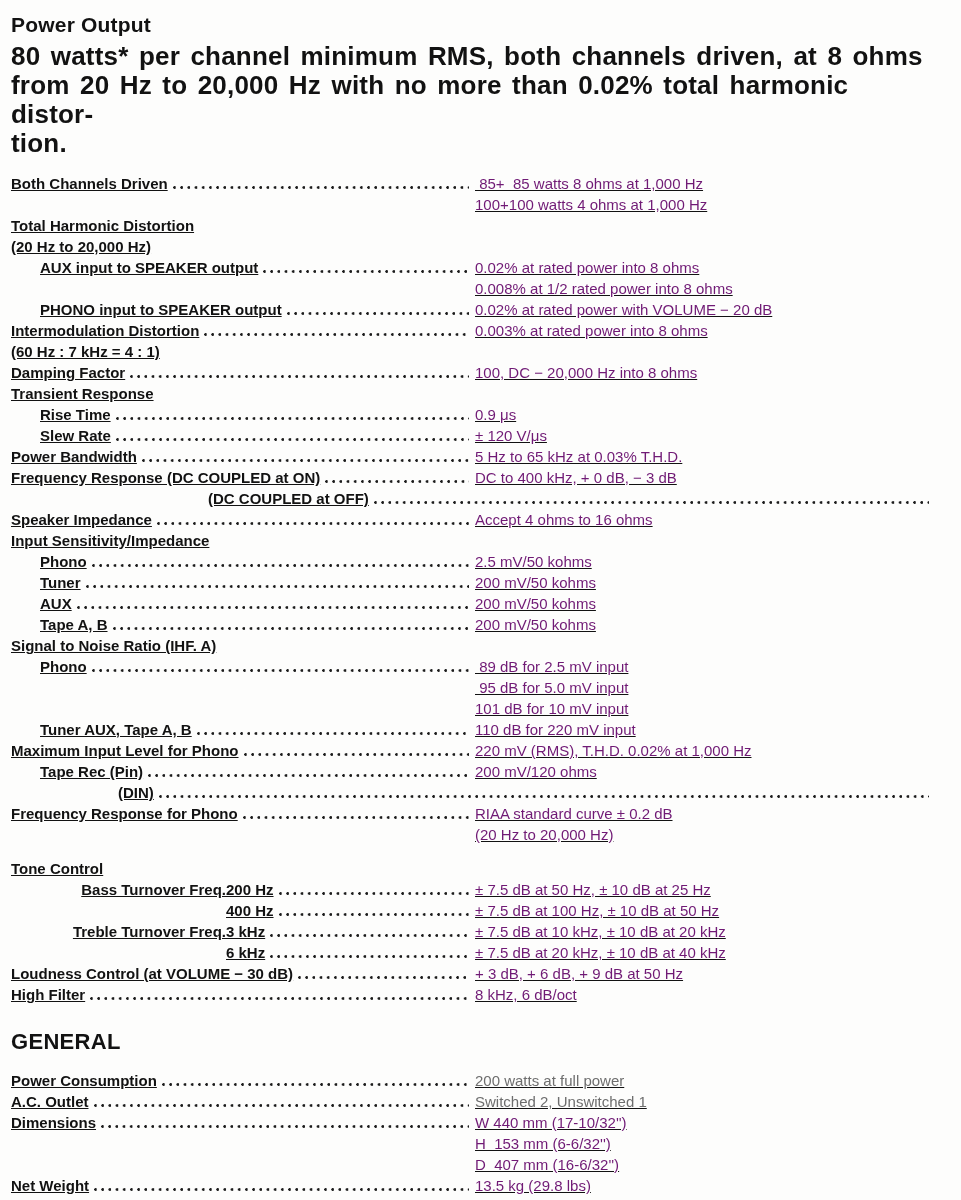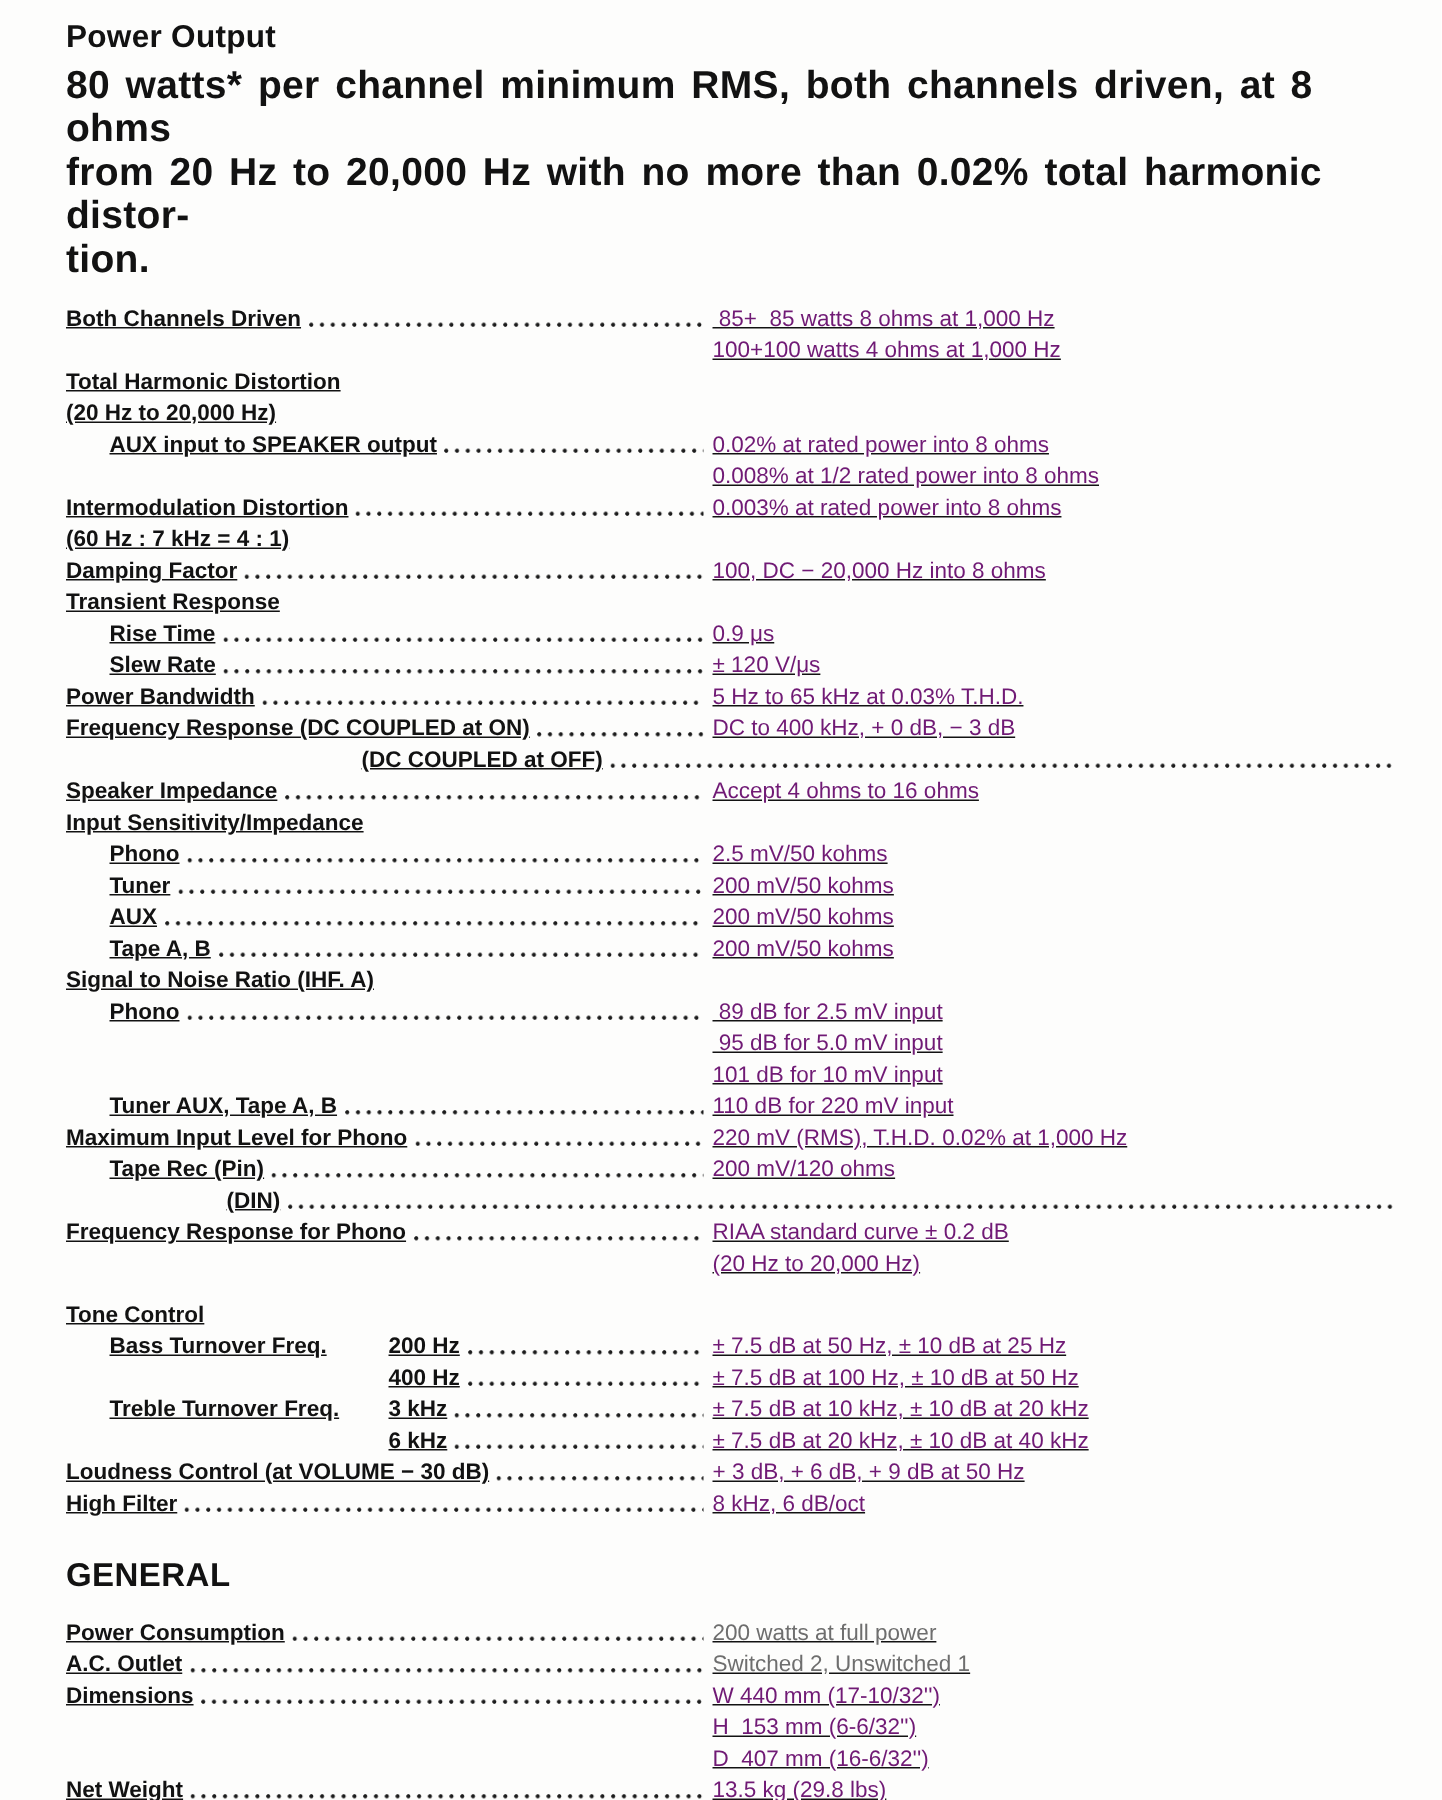--- a/index.html
+++ b/index.html
@@ -1,31 +1,31 @@
 <!DOCTYPE html>
 <html><head>
 <meta charset="utf-8">
 <style>
   html,body{margin:0;padding:0;background:#ffffff;}
   .page{
     width:961px;height:1200px;box-sizing:border-box;
-    padding:10px 26px 0 44px;background:#fdfdfc;color:#121212;
+    padding:10px 26px 0 11px;background:#fdfdfc;color:#121212;
     font-family:"Liberation Sans",sans-serif;overflow:hidden;
   }
   .title{font-size:21px;font-weight:700;line-height:30px;margin:0;letter-spacing:.2px;}
   .intro{
     font-size:26px;font-weight:700;line-height:29px;margin:2px 0 0 0;
     letter-spacing:.2px;word-spacing:3px;white-space:pre-line;
   }
   .spec-list{margin-top:13px;text-decoration:underline;}
   .row{display:flex;align-items:flex-end;height:21px;font-size:15px;}
   .row.gap{margin-top:13px;}
   .lbl{font-weight:700;white-space:pre;flex:0 0 auto;}
   .lw{flex:0 0 186px;}
-  .ind1{margin-left:29px;}
+  .ind1{margin-left:29px;text-align:right;}
   .ind2{margin-left:107px;}
   .ind3{margin-left:197px;}
   .dots{
     flex:1 1 auto;height:3px;margin:0 6px 3px 5px;
     background-image:radial-gradient(circle at 1.5px 1.5px,#1c1c1c 1.12px,rgba(0,0,0,0) 1.6px);
     background-size:7.2px 3px;background-repeat:repeat-x;
   }
   .spacer{flex:1 1 auto;}
   .val{flex:0 0 460px;white-space:pre;font-weight:400;color:#701a75;}
   .val.faded{color:#6e6e6e;}
@@ -58,20 +58,25 @@
       <div class="row">
         <span class="lbl ind1">AUX input to SPEAKER output</span>
         <span class="dots"></span>
         <span class="val">0.02% at rated power into 8 ohms</span>
       </div>
       <div class="row">
         <span class="spacer"></span>
         <span class="val">0.008% at 1/2 rated power into 8 ohms</span>
       </div>
       <div class="row">
+        <span class="lbl ind1">PHONO input to SPEAKER output</span>
+        <span class="dots"></span>
+        <span class="val">0.02% at rated power with VOLUME − 20 dB</span>
+      </div>
+      <div class="row">
         <span class="lbl">Intermodulation Distortion</span>
         <span class="dots"></span>
         <span class="val">0.003% at rated power into 8 ohms</span>
       </div>
       <div class="row">
         <span class="lbl">(60 Hz : 7 kHz = 4 : 1)</span>
       </div>
       <div class="row">
         <span class="lbl">Damping Factor</span>
         <span class="dots"></span>

